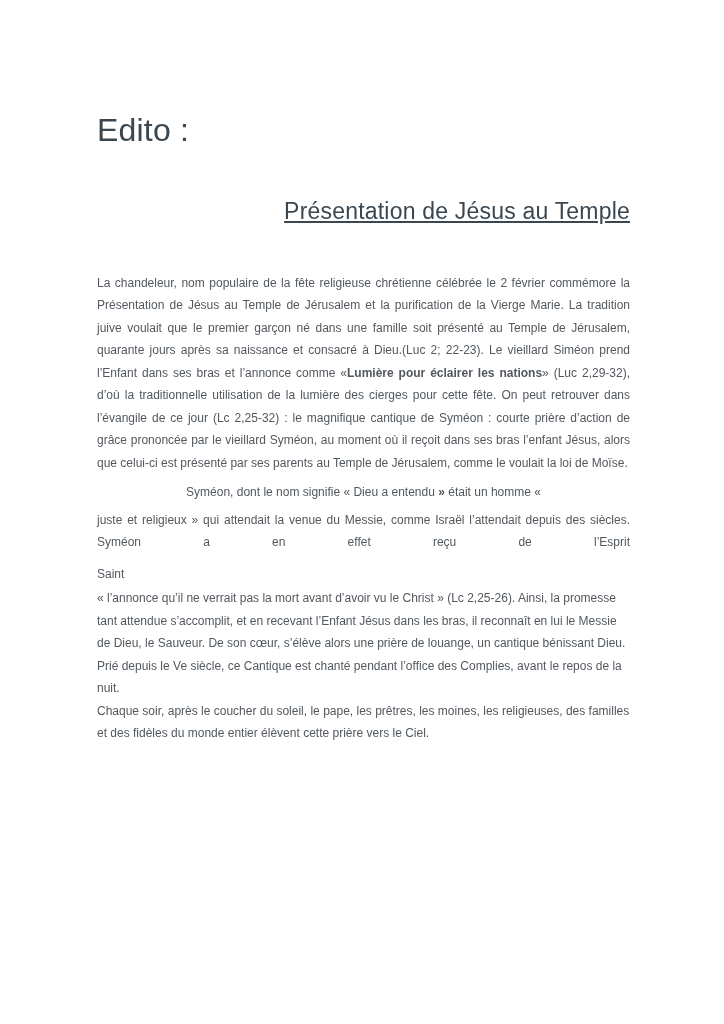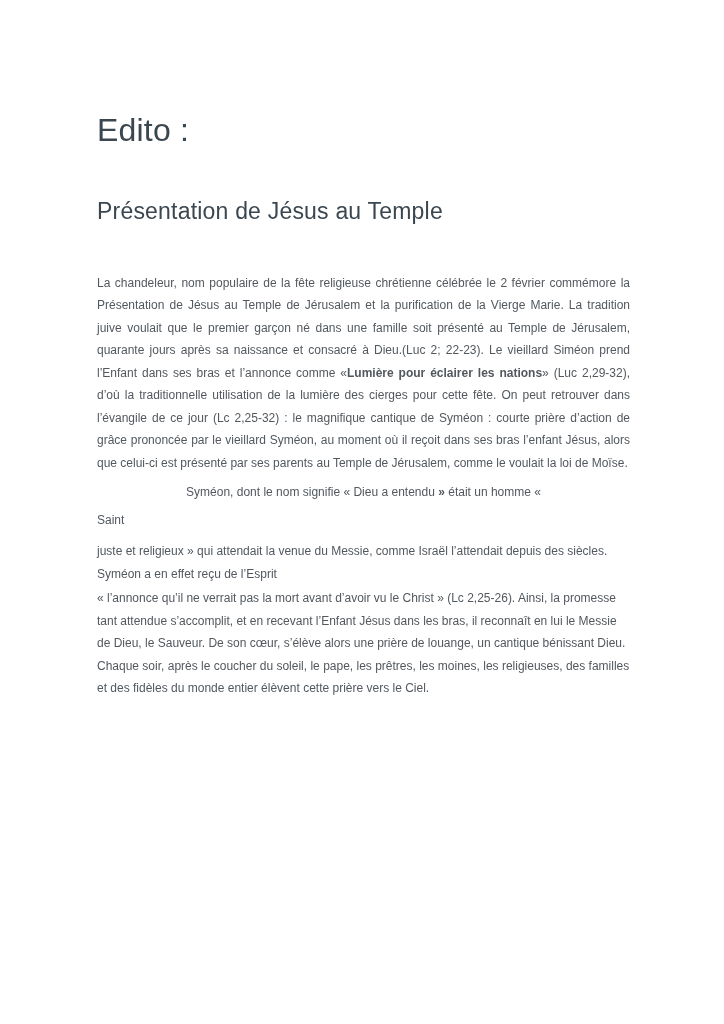--- a/index.html
+++ b/index.html
@@ -23,53 +23,55 @@
     line-height: 1.25;
     font-weight: 400;
     color: var(--heading-color, #3b4750);
     letter-spacing: 0.2px;
   }
   h2.doc-subtitle {
     margin: 47px 0 0 0;
     font-size: 23px;
     line-height: 1.25;
     font-weight: 400;
-    text-align: left;
+    text-align: right;
     color: var(--heading-color, #3b4750);
     letter-spacing: 0.2px;
+    text-decoration: underline;
   }
   .doc-body {
     margin-top: 46px;
     font-size: 12px;
     line-height: 22.5px;
     color: var(--text-color, #52585e);
   }
   .doc-body p {
     margin: 0;
     text-align: left;
   }
   .doc-body p strong { font-weight: 700; }
   
   .doc-body p:nth-of-type(1) { text-align: justify; }
   .doc-body p:nth-of-type(2) { margin-top: 7px; text-align: center; }
   .doc-body p:nth-of-type(3) { text-align: justify; text-align-last: justify; margin-top: 5px; }
   .doc-body p:nth-of-type(4) { margin-top: 9px; }
   .doc-body p:nth-of-type(5) { margin-top: 2px; }
   .doc-body p:nth-of-type(6) { margin-top: 0; }
-  .doc-body p:nth-of-type(7) { margin-top: 0; font-style: italic; }
+  .doc-body p:nth-of-type(7) { margin-top: 0; }
 </style>
 </head>
 <body>
 
 <div class="page">
   <h1 class="doc-heading">Edito :</h1>
 
   <h2 class="doc-subtitle">Présentation de Jésus au Temple</h2>
 
   <div class="doc-body">
       <p><span>La chandeleur, nom populaire de la fête religieuse chrétienne célébrée le 2 février commémore la Présentation de Jésus au Temple de Jérusalem et la purification de la Vierge Marie. La tradition juive voulait que le premier garçon né dans une famille soit présenté au Temple de Jérusalem, quarante jours après sa naissance et consacré à Dieu.(Luc 2; 22-23). Le vieillard Siméon prend l’Enfant dans ses bras et l’annonce comme «</span><strong>Lumière pour éclairer les nations</strong><span>» (Luc 2,29-32), d’où la traditionnelle utilisation de la lumière des cierges pour cette fête. On peut retrouver dans l’évangile de ce jour (Lc 2,25-32) : le magnifique cantique de Syméon : courte prière d’action de grâce prononcée par le vieillard Syméon, au moment où il reçoit dans ses bras l’enfant Jésus, alors que celui-ci est présenté par ses parents au Temple de Jérusalem, comme le voulait la loi de Moïse.</span></p>
       <p><span>Syméon, dont le nom signifie « Dieu a entendu </span><strong>»</strong><span> était un homme «</span></p>
+      <p><span>juste et religieux » qui attendait la venue du Messie, comme Israël l’attendait depuis des siècles. Syméon a en effet reçu de l’Esprit</span></p>
       <p><span>Saint</span></p>
-      <p><span>juste et religieux » qui attendait la venue du Messie, comme Israël l’attendait depuis des siècles. Syméon a en effet reçu de l’Esprit</span></p>
       <p><span>« l’annonce qu’il ne verrait pas la mort avant d’avoir vu le Christ » (Lc 2,25-26). Ainsi, la promesse tant attendue s’accomplit, et en recevant l’Enfant Jésus dans les bras, il reconnaît en lui le Messie de Dieu, le Sauveur. De son cœur, s’élève alors une prière de louange, un cantique bénissant Dieu.</span></p>
+      <p><span>Prié depuis le Ve siècle, ce Cantique est chanté pendant l’office des Complies, avant le repos de la nuit.</span></p>
       <p><span>Chaque soir, après le coucher du soleil, le pape, les prêtres, les moines, les religieuses, des familles et des fidèles du monde entier élèvent cette prière vers le Ciel.</span></p>
     </div>
 </div>
 
 </body></html>

